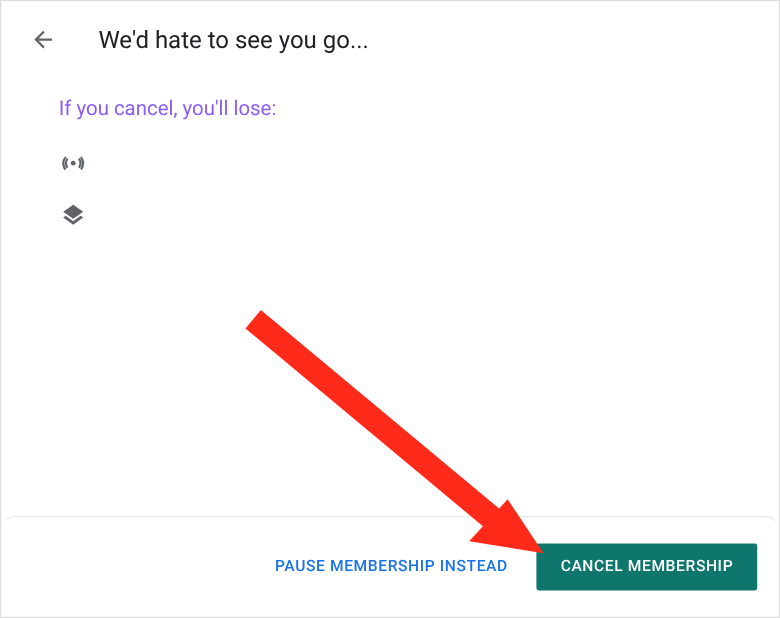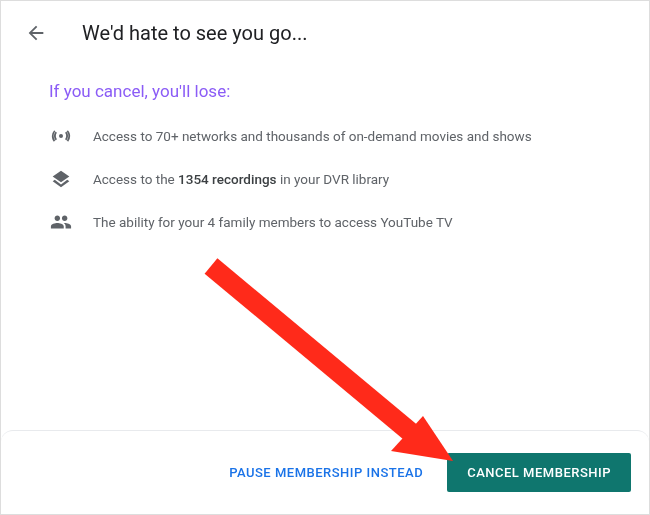--- a/index.html
+++ b/index.html
@@ -121,42 +121,30 @@
 <div class="content">
   <p class="subtitle">If you cancel, you'll lose:</p>
 
   <div class="benefit-row">
     <div class="benefit-icon">
       <svg width="22" height="22" viewBox="0 0 24 24" fill="currentColor">
         <circle cx="12" cy="12" r="2.2"></circle>
         <path d="M7.5 8.5a6.4 6.4 0 000 7l-1.4 1.4a8.3 8.3 0 010-9.8l1.4 1.4zm9 0l1.4-1.4a8.3 8.3 0 010 9.8l-1.4-1.4a6.4 6.4 0 000-7zM4.6 5.6A10.4 10.4 0 002 12c0 2.4.8 4.6 2.2 6.4l1.4-1.4A8.4 8.4 0 014 12c0-1.9.6-3.7 1.7-5l-1.1-1.4zm14.8 0l-1.1 1.4A8.4 8.4 0 0120 12a8.4 8.4 0 01-1.6 5l1.4 1.4A10.4 10.4 0 0022 12c0-2.4-.8-4.6-2.6-6.4z"></path>
       </svg>
     </div>
-    <div class="benefit-text">Access to 70+ networks and thousands of on-demand movies and shows</div>
   </div>
 
   <div class="benefit-row">
     <div class="benefit-icon">
       <svg width="20" height="20" viewBox="0 0 24 24" fill="currentColor">
         <path d="M12 2L2 9l10 7 10-7-10-7zm0 16.5L4.5 13 2 14.7 12 22l10-7.3-2.5-1.7L12 18.5z"></path>
       </svg>
     </div>
-    <div class="benefit-text">
-      <span>Access to the </span><span class="bold">1354 recordings</span><span> in your DVR library</span>
-    </div>
   </div>
 
-  <div class="benefit-row">
-    <div class="benefit-icon">
-      <svg width="22" height="22" viewBox="0 0 24 24" fill="currentColor">
-        <path d="M16 11c1.66 0 2.99-1.34 2.99-3S17.66 5 16 5s-3 1.34-3 3 1.34 3 3 3zm-8 0c1.66 0 2.99-1.34 2.99-3S9.66 5 8 5 5 6.34 5 8s1.34 3 3 3zm0 2c-2.33 0-7 1.17-7 3.5V19h14v-2.5c0-2.33-4.67-3.5-7-3.5zm8 0c-.29 0-.62.02-.97.05 1.16.84 1.97 1.97 1.97 3.45V19h6v-2.5c0-2.33-4.67-3.5-7-3.5z"></path>
-      </svg>
-    </div>
-    <div class="benefit-text">The ability for your 4 family members to access YouTube TV</div>
-  </div>
 </div>
 
 <div class="footer">
   <button class="btn-secondary">PAUSE MEMBERSHIP INSTEAD</button>
   <button class="btn-primary">CANCEL MEMBERSHIP</button>
 </div>
 
 <svg class="arrow-annotation" style="left:190px; top:250px;" width="280" height="220" viewBox="0 0 280 220">
   <defs>
     <marker id="arrowhead" markerWidth="12" markerHeight="10" refX="10" refY="5" orient="auto">

